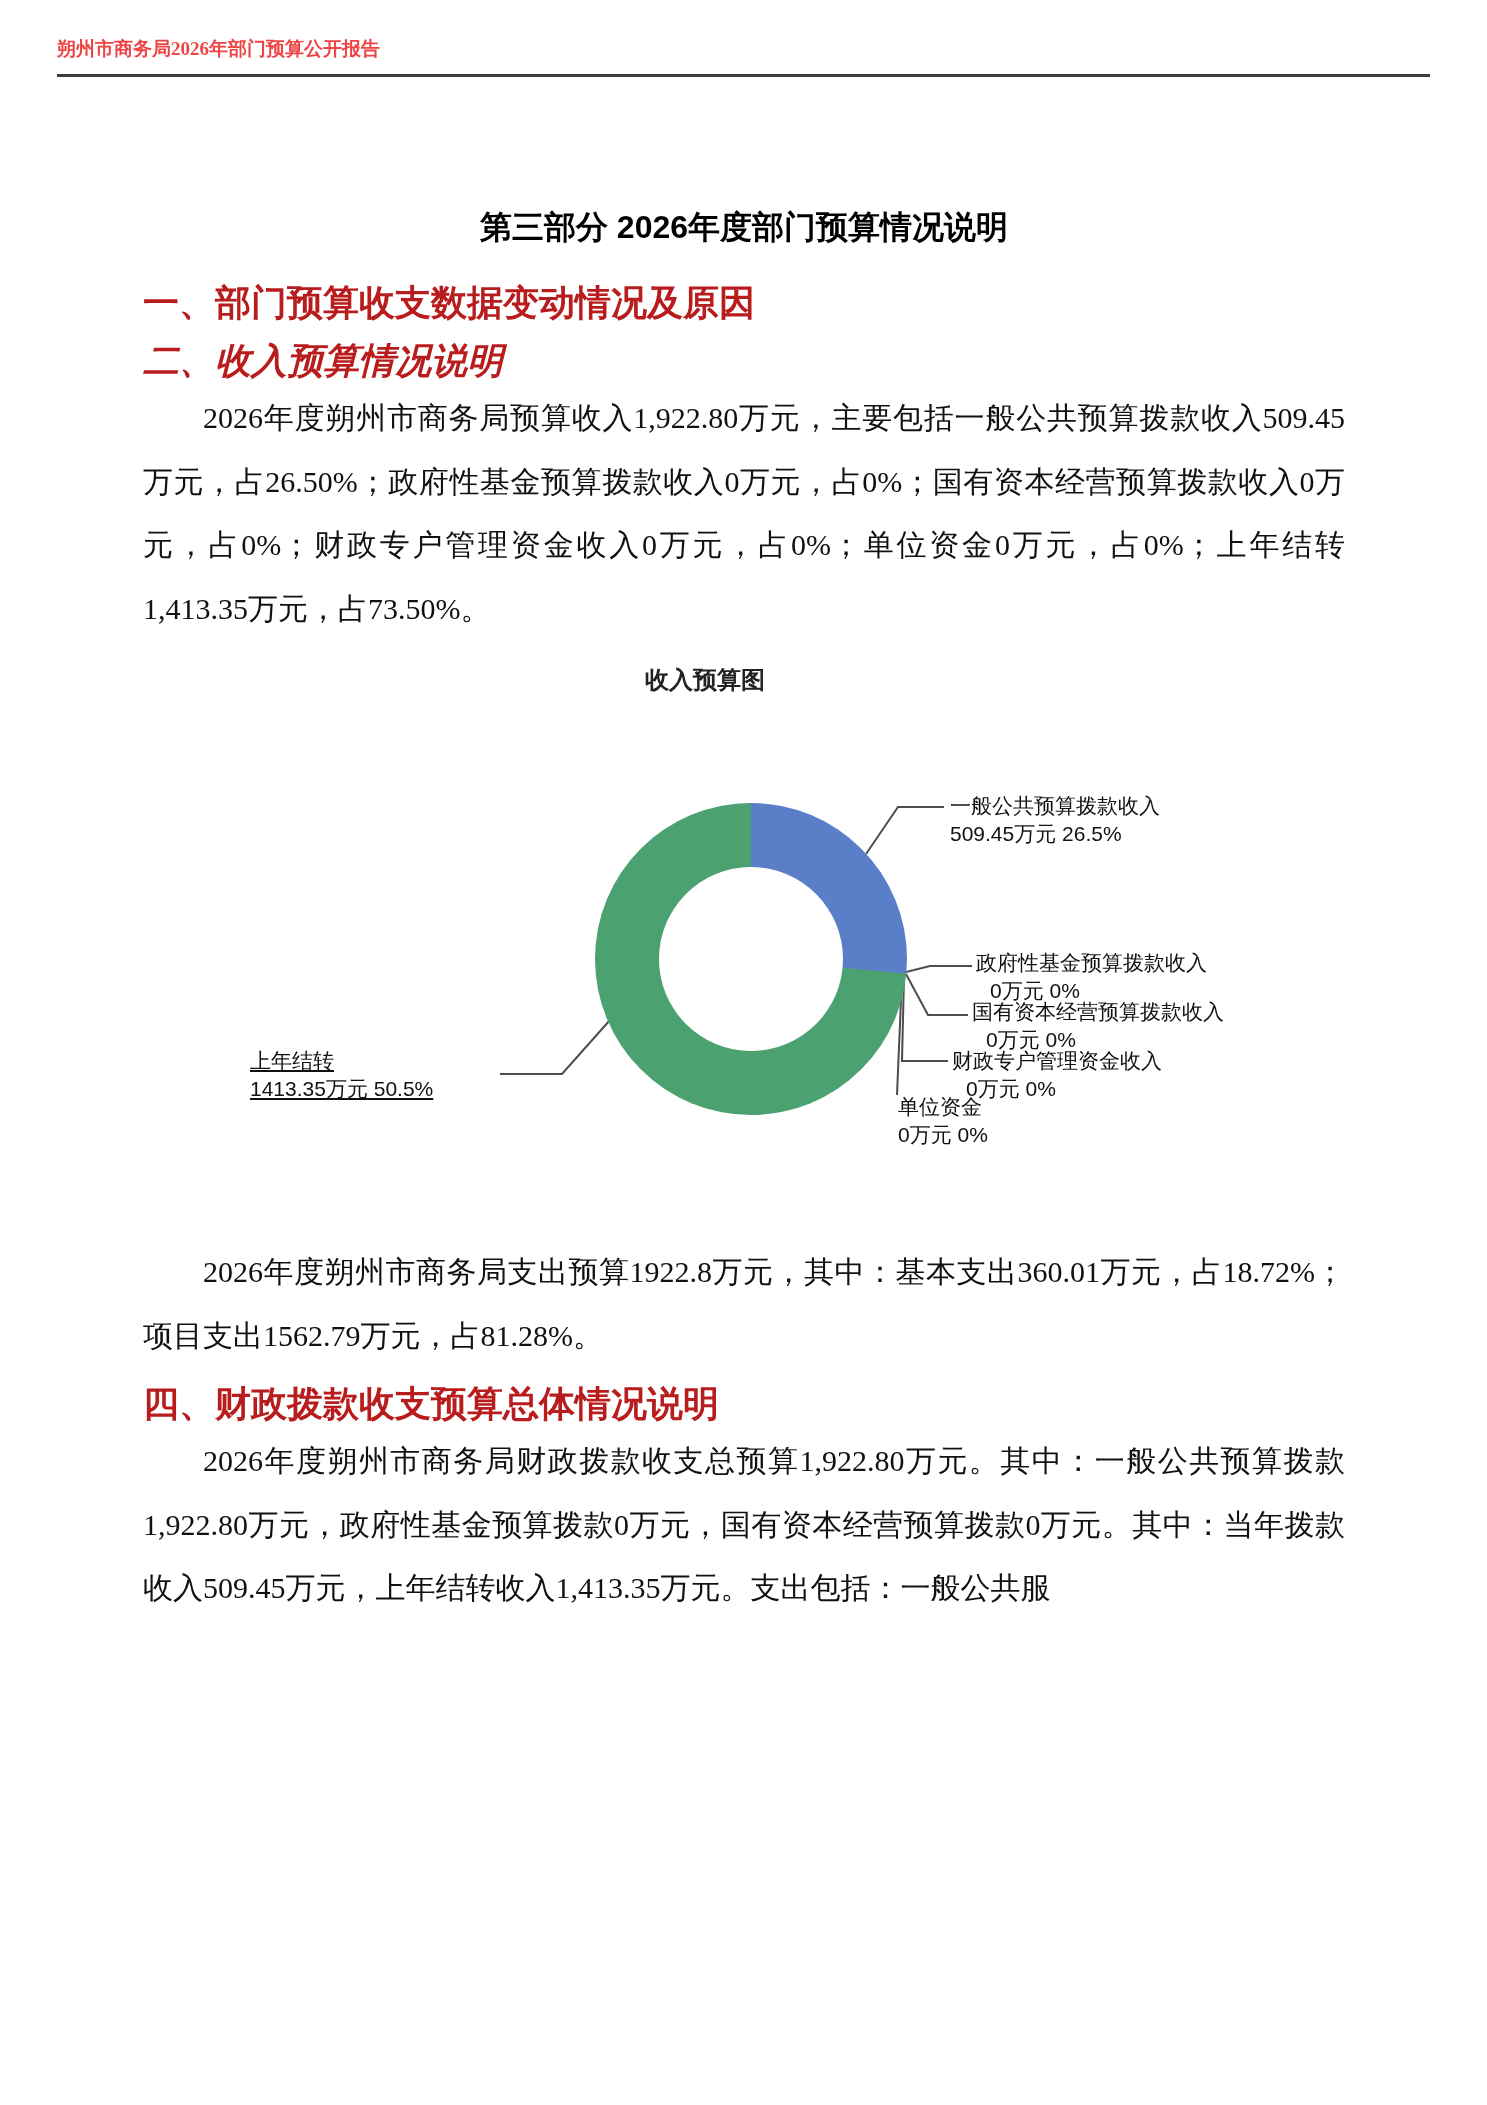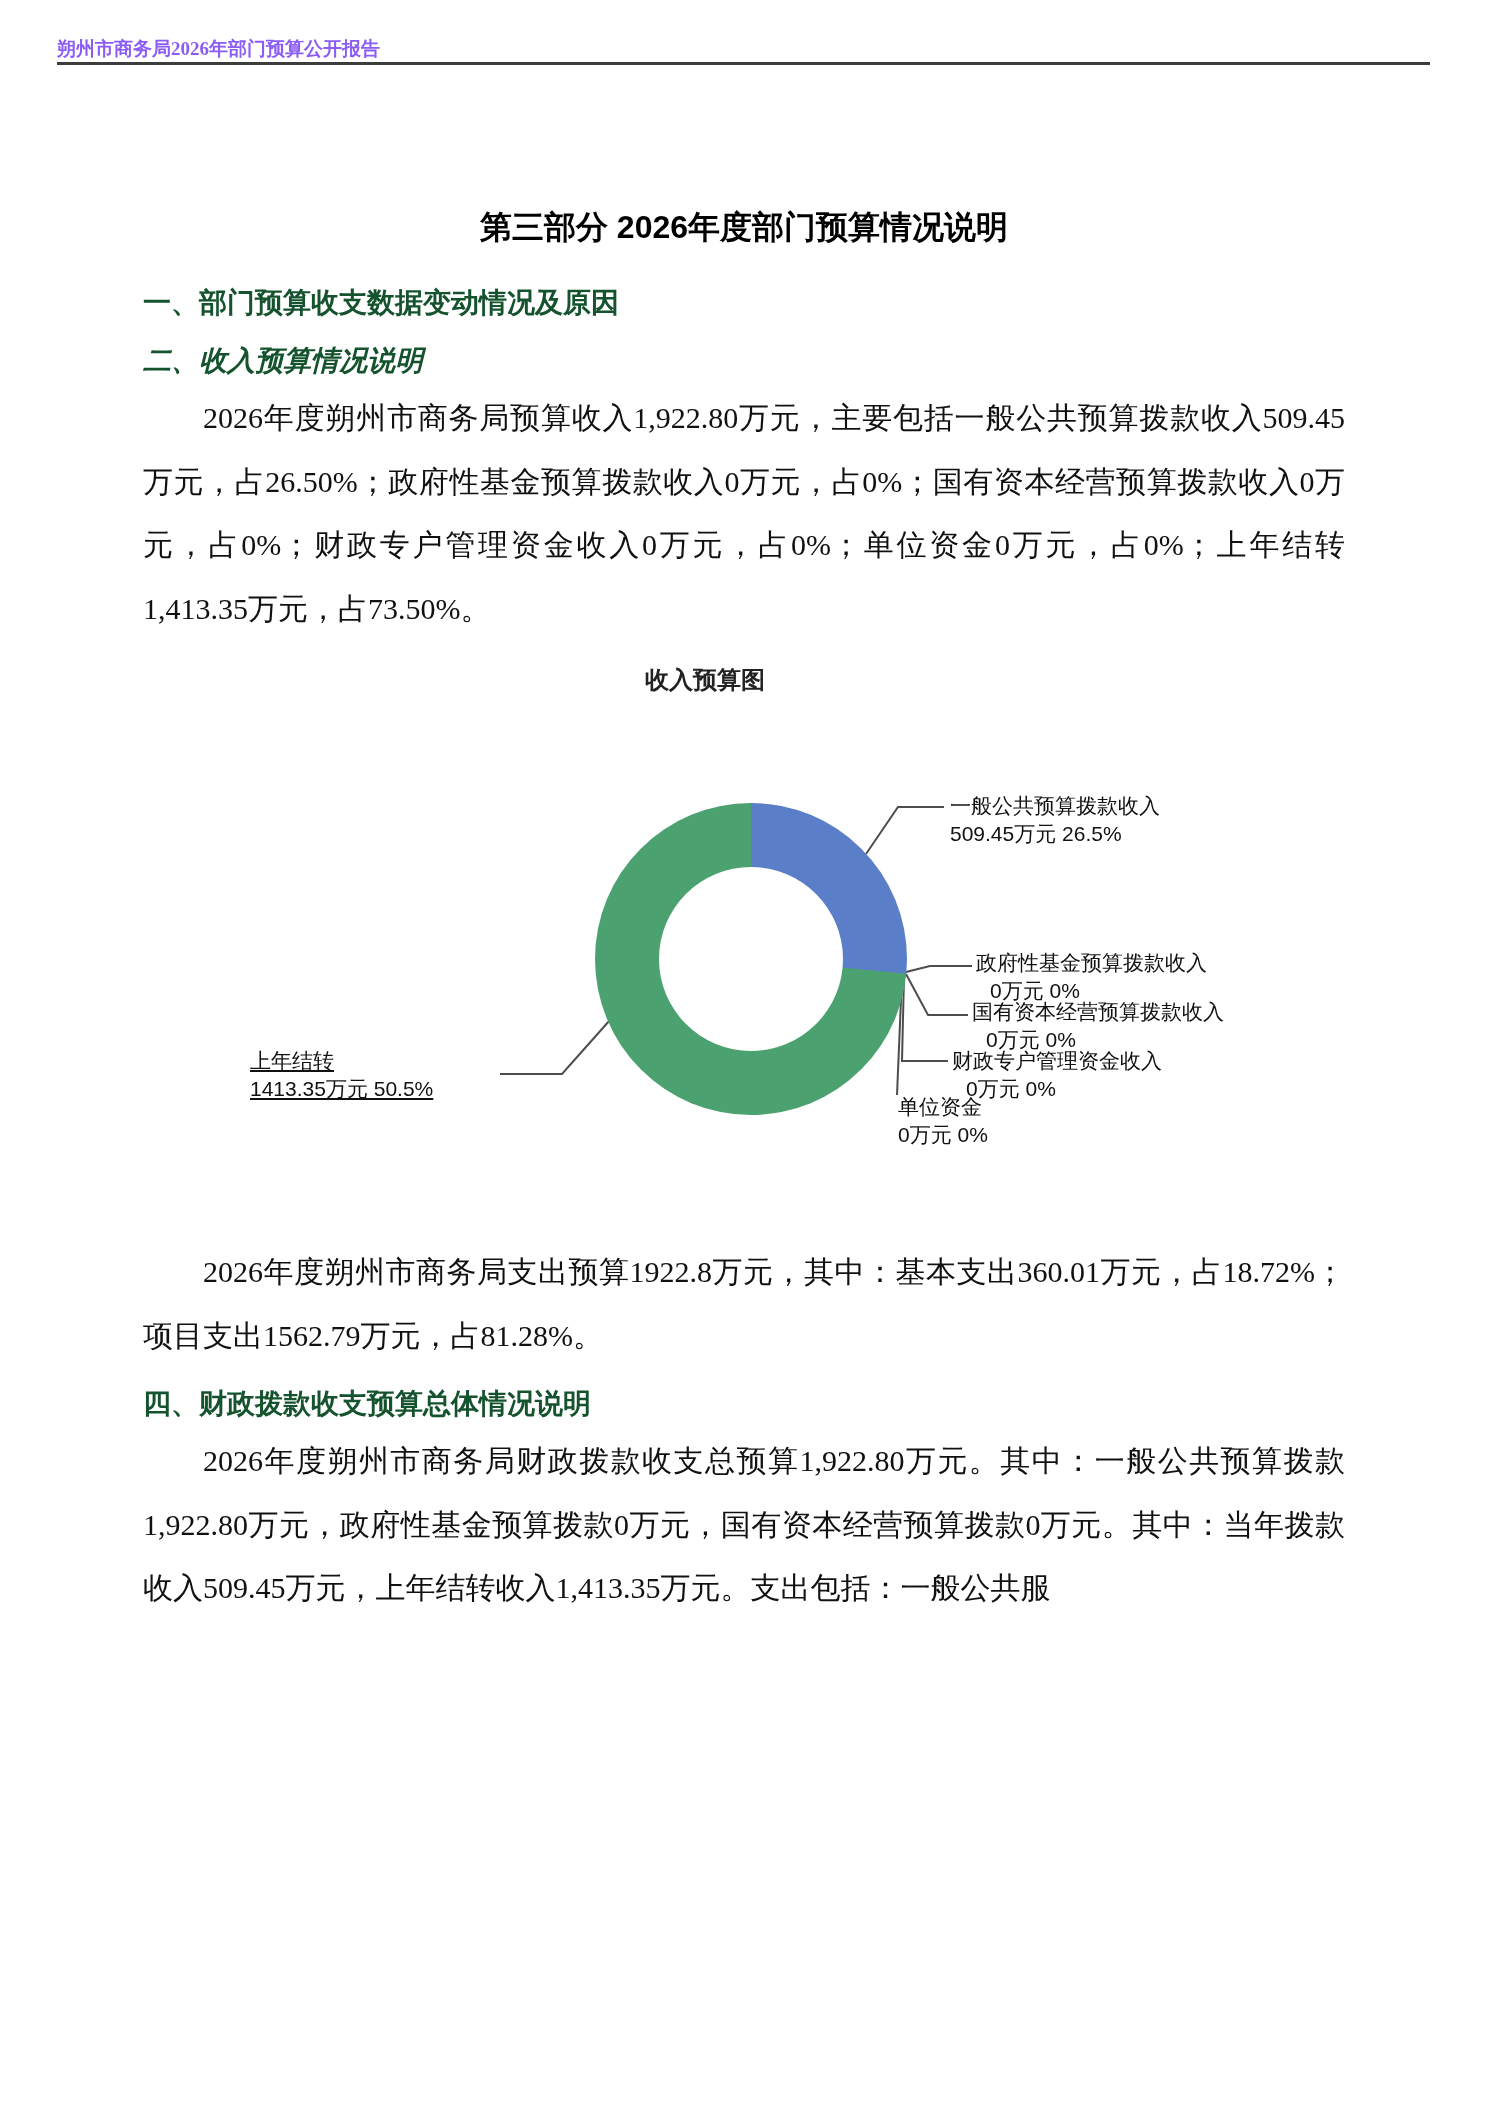--- a/index.html
+++ b/index.html
@@ -8,34 +8,34 @@
     width:1487px;height:2105px;
     background:#ffffff;
     font-family:"Liberation Serif","DejaVu Serif",serif;
     color:#1a1a1a;
     overflow:hidden;
   }
   
   .page-header{
     position:absolute;left:57px;right:57px;top:36px;
     font-family:"Liberation Serif","DejaVu Serif",serif;
-    font-size:19px;font-weight:600;color:#8b5cf6;
-    padding-bottom:0;
+    font-size:19px;font-weight:600;color:#ef4444;
+    padding-bottom:12px;
     border-bottom:3px solid #3c3c3c;
   }
   
   .content{position:absolute;left:143px;top:178px;width:1202px;margin-top:27px;}
   .doc-title{
     font-family:"Liberation Sans","DejaVu Sans",sans-serif;
     font-weight:bold;font-size:32px;color:#000;
     text-align:center;line-height:45px;height:45px;margin-bottom:28px;
   }
   .sec-heading{
     font-family:"Liberation Sans","DejaVu Sans",sans-serif;
-    font-weight:bold;font-size:28px;color:#14532d;
+    font-weight:bold;font-size:36px;color:#b91c1c;
     line-height:50px;margin:0;
   }
   .sec-heading.first{margin-top:14px;}
   .sec-heading.after-p{margin-top:8px;font-style:italic;}
   .sec-heading.after-chart{margin-top:24px;}
   .sec-heading.h4{margin-top:12px;}
   .body-p{
     font-size:30px;line-height:63.5px;margin:0;
     text-align:justify;text-indent:60px;color:#111;
   }

